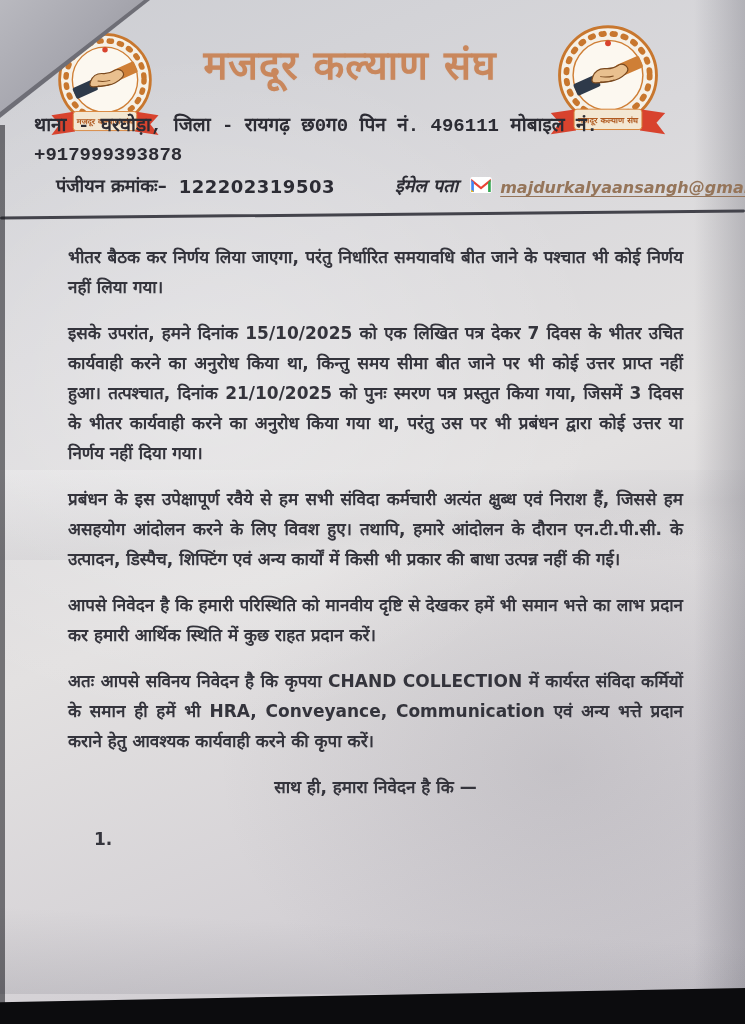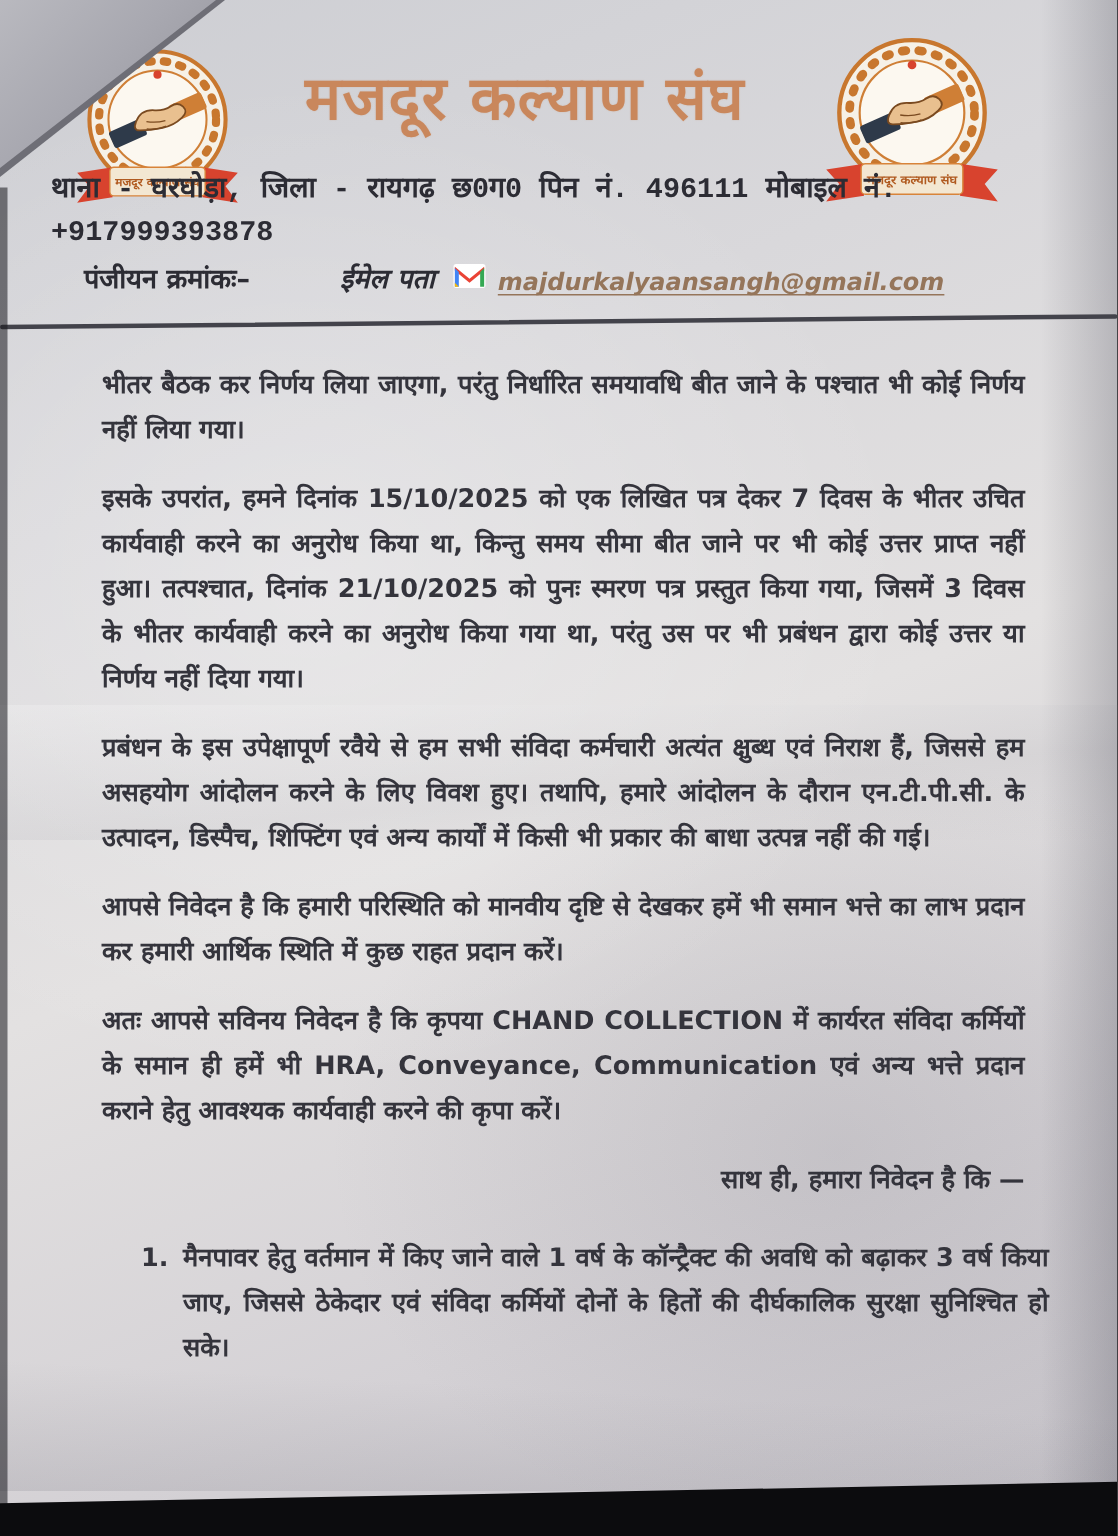--- a/index.html
+++ b/index.html
@@ -115,21 +115,21 @@
     font-size: 17px; font-weight: 600;
     line-height: 30px;
     text-align: justify;
   }
   .letter-body p { margin: 16px; }
   .p2 { margin-top: 12px; }
   .p3 { margin-top: 14px; }
   .p4 { margin-top: 42px; }
   .p5 { margin-top: 5px; }
   .p6 { margin-top: 13px; }
-  .p7 { margin-top: 42px; text-align: right; }
+  .p7 { margin-top: 42px; text-align: center; }
 
   .list-row { margin-top: 22px; display: flex; }
   .list-num { flex: 0 0 auto; width: 28px; margin-left: 42px; }
   .list-text { flex: 1 1 auto; text-align: justify; }
 </style>
 </head>
 <body>
 
 <div class="photo">
   <div class="paper">
@@ -177,20 +177,21 @@
         <text x="65" y="106" text-anchor="middle" font-size="8" fill="#b05a20" font-weight="bold" textLength="62" lengthAdjust="spacingAndGlyphs">मजदूर कल्याण संघ</text>
       </svg>
     </div>
 
     <div class="address">
       <div class="addr2">थाना - घरघोड़ा, जिला - रायगढ़ छ0ग0 पिन नं. 496111 मोबाइल नं. +917999393878</div>
     </div>
 
     <div class="regrow">
       <span>पंजीयन क्रमांकः–</span>
+      <span class="reg-number">122202319503</span>
       <span class="email-label">ईमेल पता</span>
       <span class="gmail-icon">
         <svg width="22" height="16" viewBox="0 0 24 18">
           <rect x="0" y="0" width="24" height="18" rx="2" fill="#ffffff"></rect>
           <path d="M1 2 L12 11 L23 2 L23 5 L12 14 L1 5 Z" fill="#ea4335"></path>
           <path d="M1 3 L1 17 L4 17 L4 6 Z" fill="#4285f4"></path>
           <path d="M23 3 L23 17 L20 17 L20 6 Z" fill="#34a853"></path>
           <path d="M1 14 L4 17 L1 17 Z" fill="#fbbc04"></path>
         </svg>
       </span>
@@ -201,21 +202,20 @@
 
     <div class="letter-body">
       <p class="p1">भीतर बैठक कर निर्णय लिया जाएगा, परंतु निर्धारित समयावधि बीत जाने के पश्चात भी कोई निर्णय नहीं लिया गया।</p>
       <p class="p2">इसके उपरांत, हमने दिनांक 15/10/2025 को एक लिखित पत्र देकर 7 दिवस के भीतर उचित कार्यवाही करने का अनुरोध किया था, किन्तु समय सीमा बीत जाने पर भी कोई उत्तर प्राप्त नहीं हुआ। तत्पश्चात, दिनांक 21/10/2025 को पुनः स्मरण पत्र प्रस्तुत किया गया, जिसमें 3 दिवस के भीतर कार्यवाही करने का अनुरोध किया गया था, परंतु उस पर भी प्रबंधन द्वारा कोई उत्तर या निर्णय नहीं दिया गया।</p>
       <p class="p3">प्रबंधन के इस उपेक्षापूर्ण रवैये से हम सभी संविदा कर्मचारी अत्यंत क्षुब्ध एवं निराश हैं, जिससे हम असहयोग आंदोलन करने के लिए विवश हुए। तथापि, हमारे आंदोलन के दौरान एन.टी.पी.सी. के उत्पादन, डिस्पैच, शिफ्टिंग एवं अन्य कार्यों में किसी भी प्रकार की बाधा उत्पन्न नहीं की गई।</p>
       <p class="p5">आपसे निवेदन है कि हमारी परिस्थिति को मानवीय दृष्टि से देखकर हमें भी समान भत्ते का लाभ प्रदान कर हमारी आर्थिक स्थिति में कुछ राहत प्रदान करें।</p>
       <p class="p6">अतः आपसे सविनय निवेदन है कि कृपया CHAND COLLECTION में कार्यरत संविदा कर्मियों के समान ही हमें भी HRA, Conveyance, Communication एवं अन्य भत्ते प्रदान कराने हेतु आवश्यक कार्यवाही करने की कृपा करें।</p>
       <p class="p7">साथ ही, हमारा निवेदन है कि —</p>
       <div class="list-row">
         <span class="list-num">1.</span>
-        <span class="list-text">मैनपावर हेतु वर्तमान में किए जाने वाले 1 वर्ष के कॉन्ट्रैक्ट की अवधि को बढ़ाकर 3 वर्ष किया जाए, जिससे ठेकेदार एवं संविदा कर्मियों दोनों के हितों की दीर्घकालिक सुरक्षा सुनिश्चित हो सके।</span>
       </div>
     </div>
 
     <div class="corner-fold-shadow"></div>
     <div class="corner-fold"></div>
     <div class="left-strip"></div>
     <div class="bottom-dark"></div>
 
   </div>
 </div>

